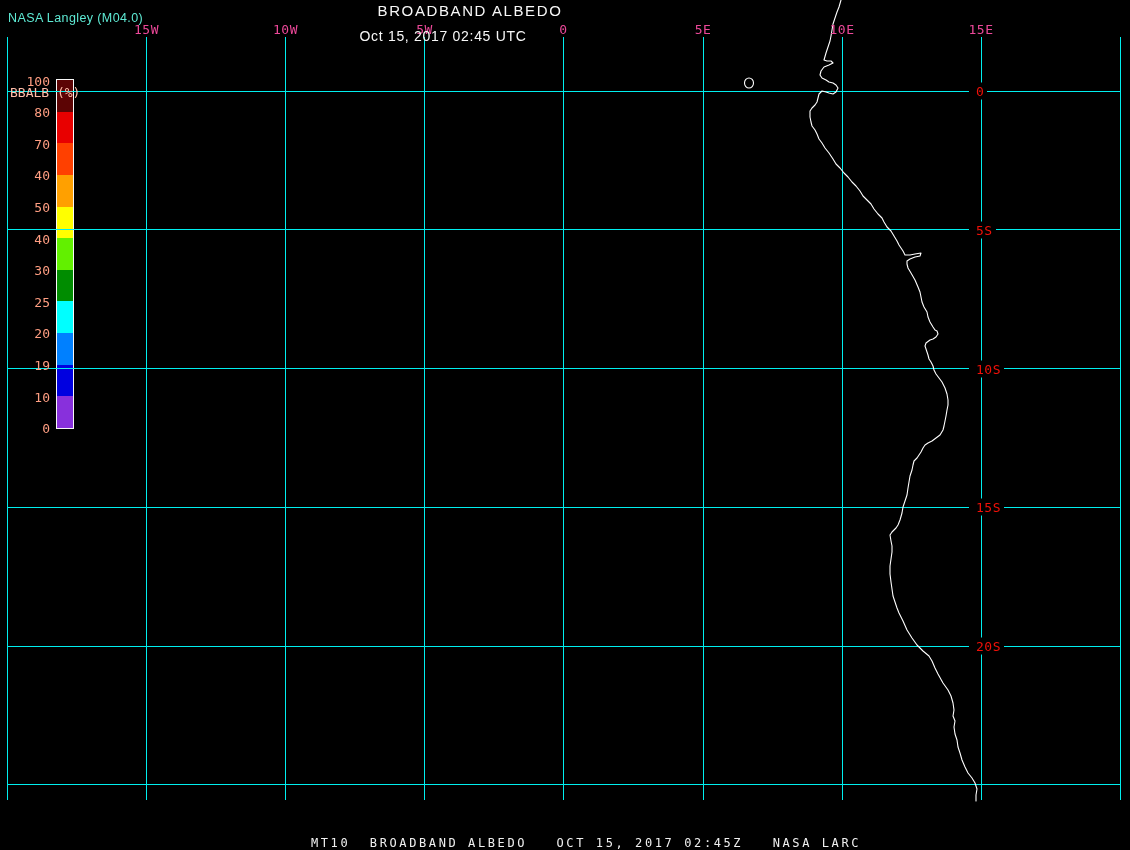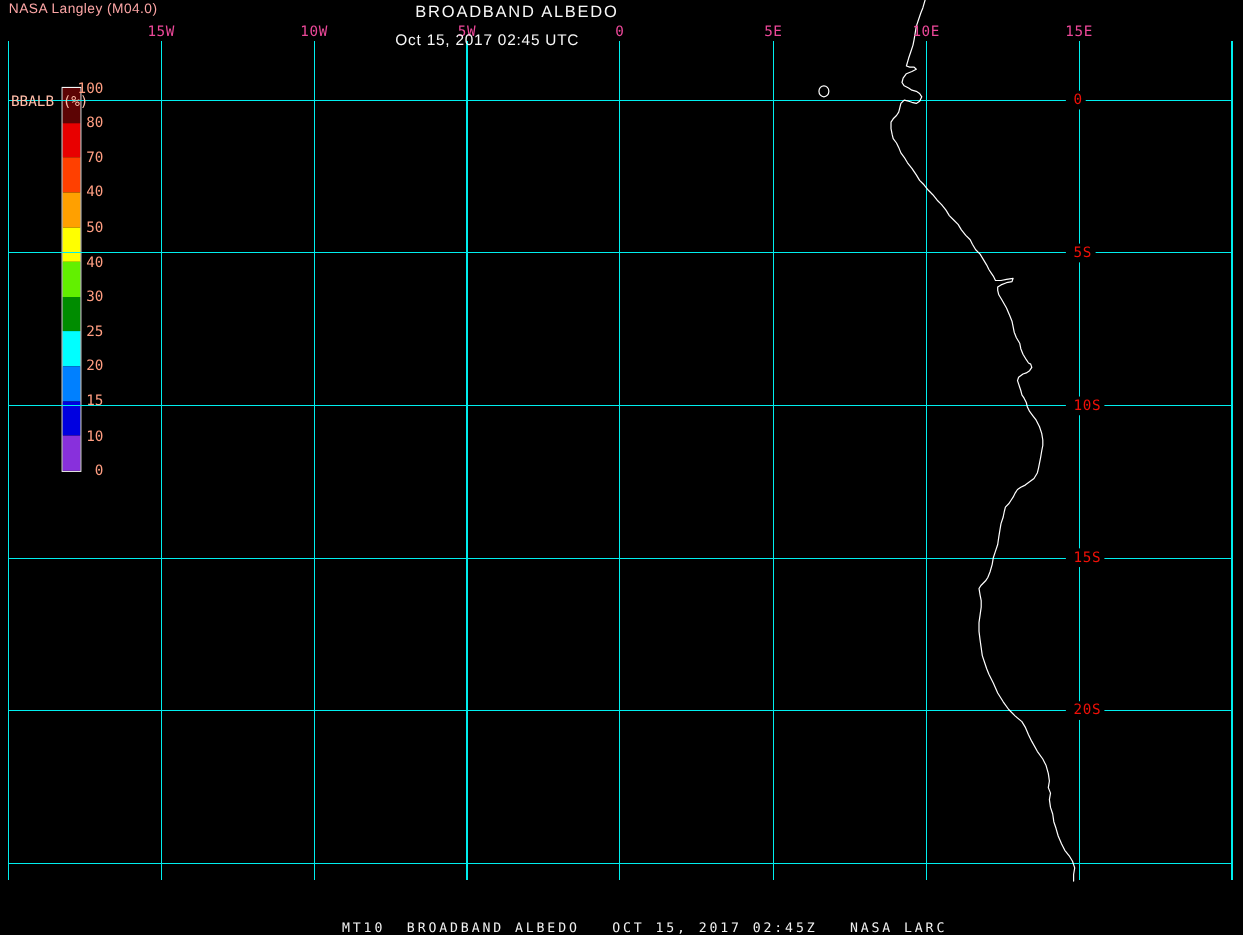--- a/index.html
+++ b/index.html
@@ -3,22 +3,22 @@
 <meta charset="utf-8">
 <style>
   html,body { margin:0; padding:0; background:#000; }
   #screen {
     position:relative; width:1130px; height:850px;
     background:#000; overflow:hidden;
     font-family:"DejaVu Sans Mono", monospace;
   }
   
   .credit {
-    position:absolute; left:8px; top:1px; z-index:6;
-    color:#fca5a5; font-family:"Liberation Sans", sans-serif;
+    position:absolute; left:8px; top:11px; z-index:6;
+    color:#5eead4; font-family:"Liberation Sans", sans-serif;
     font-size:12.5px; letter-spacing:0.4px; white-space:pre;
   }
   .title {
     position:absolute; left:470px; top:2px; transform:translateX(-50%); z-index:6;
     color:#F8F8F8; font-family:"Liberation Sans", sans-serif;
     font-size:15px; letter-spacing:1.6px; white-space:pre;text-align:center;
   }
   .subtitle {
     position:absolute; left:443px; top:28px; transform:translateX(-50%); z-index:6;
     color:#F8F8F8; font-family:"Liberation Sans", sans-serif;
@@ -44,21 +44,21 @@
     position:absolute; left:10px; top:61px; z-index:3;
     color:#FFBCA8; font-size:13px; white-space:pre;margin-top:24px;
   }
   .cb-bar {
     position:absolute; left:56px; top:79px; width:16px; height:348px; z-index:1;
     border:1px solid #F8F8F8; display:flex; flex-direction:column;
   }
   .cb-seg { flex:1 1 0; }
   .cb-label {
     position:absolute; left:0; width:50px; text-align:right; transform:translateY(-50%); z-index:3;
-    color:#FF9E82; font-size:13px; white-space:pre;padding-left:44px;
+    color:#FF9E82; font-size:13px; white-space:pre;
   }
   
   .footer {
     position:absolute; left:566px; top:836px; transform:translateX(-50%); z-index:6;
     color:#F0F0F0; font-size:12px; letter-spacing:2.6px; white-space:pre;padding-left:40px;
   }
 </style>
 </head>
 <body>
 
@@ -80,21 +80,21 @@
   </div>
   <span class="cb-label" style="top:80.5px">100</span>
   <span class="cb-label" style="top:112.1px">80</span>
   <span class="cb-label" style="top:143.7px">70</span>
   <span class="cb-label" style="top:175.3px">40</span>
   <span class="cb-label" style="top:206.9px">50</span>
   <span class="cb-label" style="top:238.5px">40</span>
   <span class="cb-label" style="top:270.1px">30</span>
   <span class="cb-label" style="top:301.7px">25</span>
   <span class="cb-label" style="top:333.3px">20</span>
-  <span class="cb-label" style="top:364.9px">15</span>
+  <span class="cb-label" style="top:364.9px">19</span>
   <span class="cb-label" style="top:396.5px">10</span>
   <span class="cb-label" style="top:428.1px">0</span>
 
   <svg class="map" width="1130" height="850" viewBox="0 0 1130 850">
     <g>
       <line class="gridline" x1="7.5" y1="37" x2="7.5" y2="800"></line>
       <line class="gridline" x1="146.5" y1="37" x2="146.5" y2="800"></line>
       <line class="gridline" x1="285.5" y1="37" x2="285.5" y2="800"></line>
       <line class="gridline" x1="424.5" y1="37" x2="424.5" y2="800"></line>
       <line class="gridline" x1="563.5" y1="37" x2="563.5" y2="800"></line>

